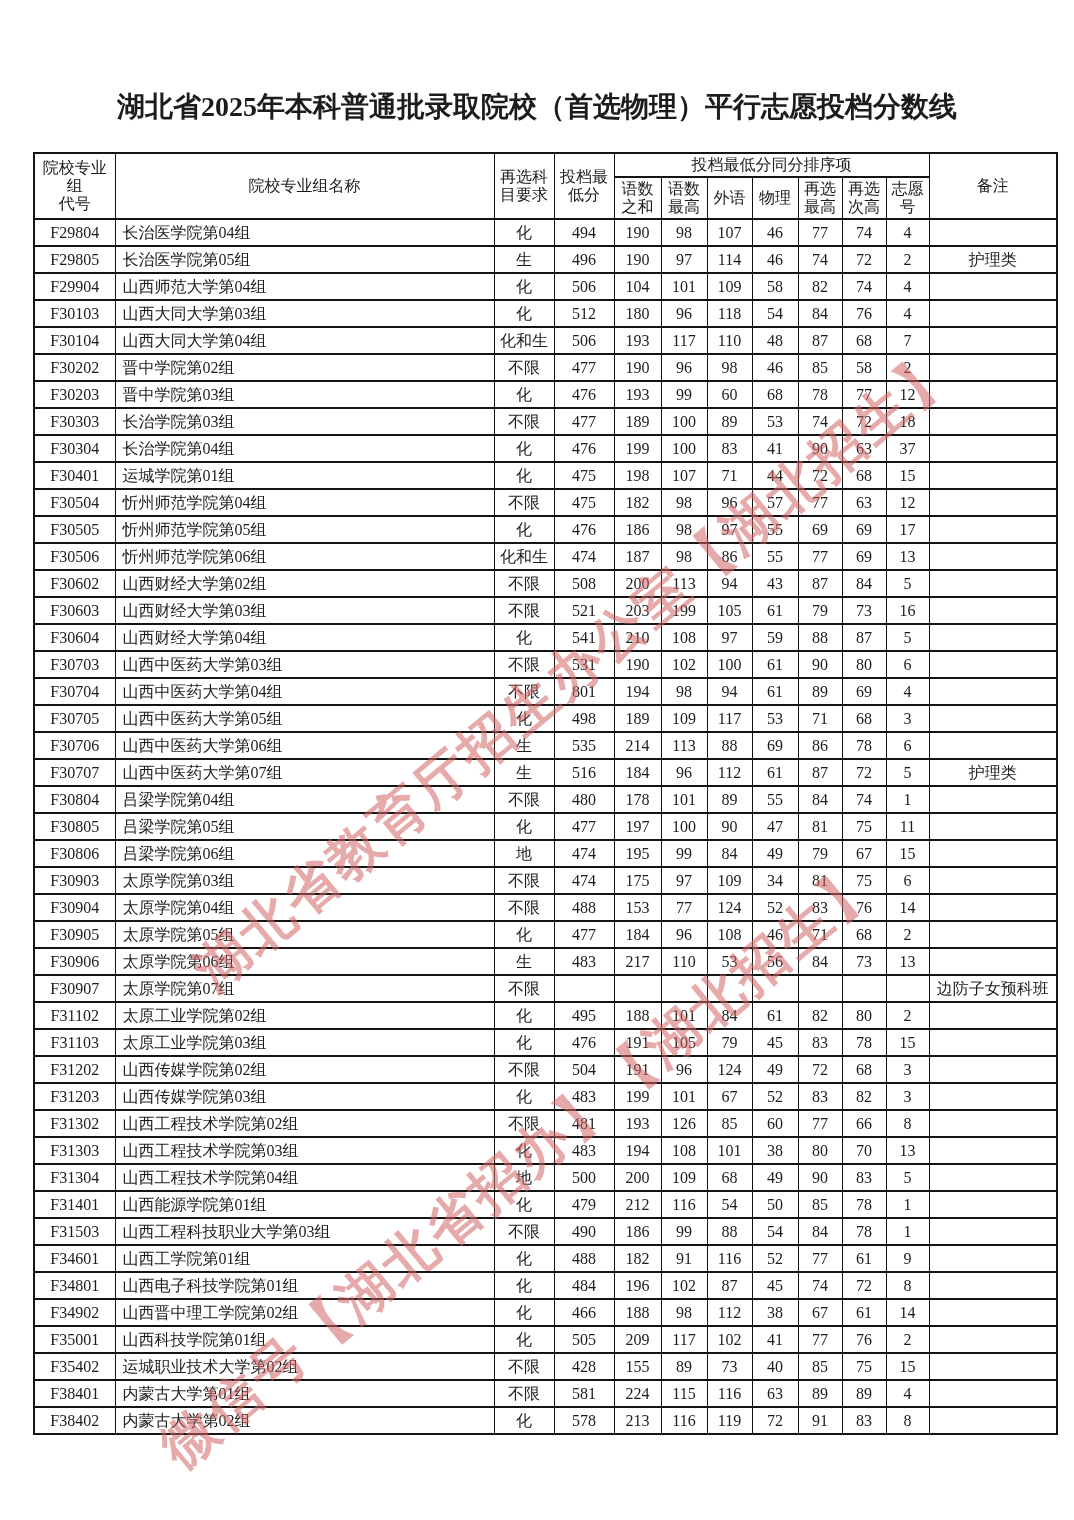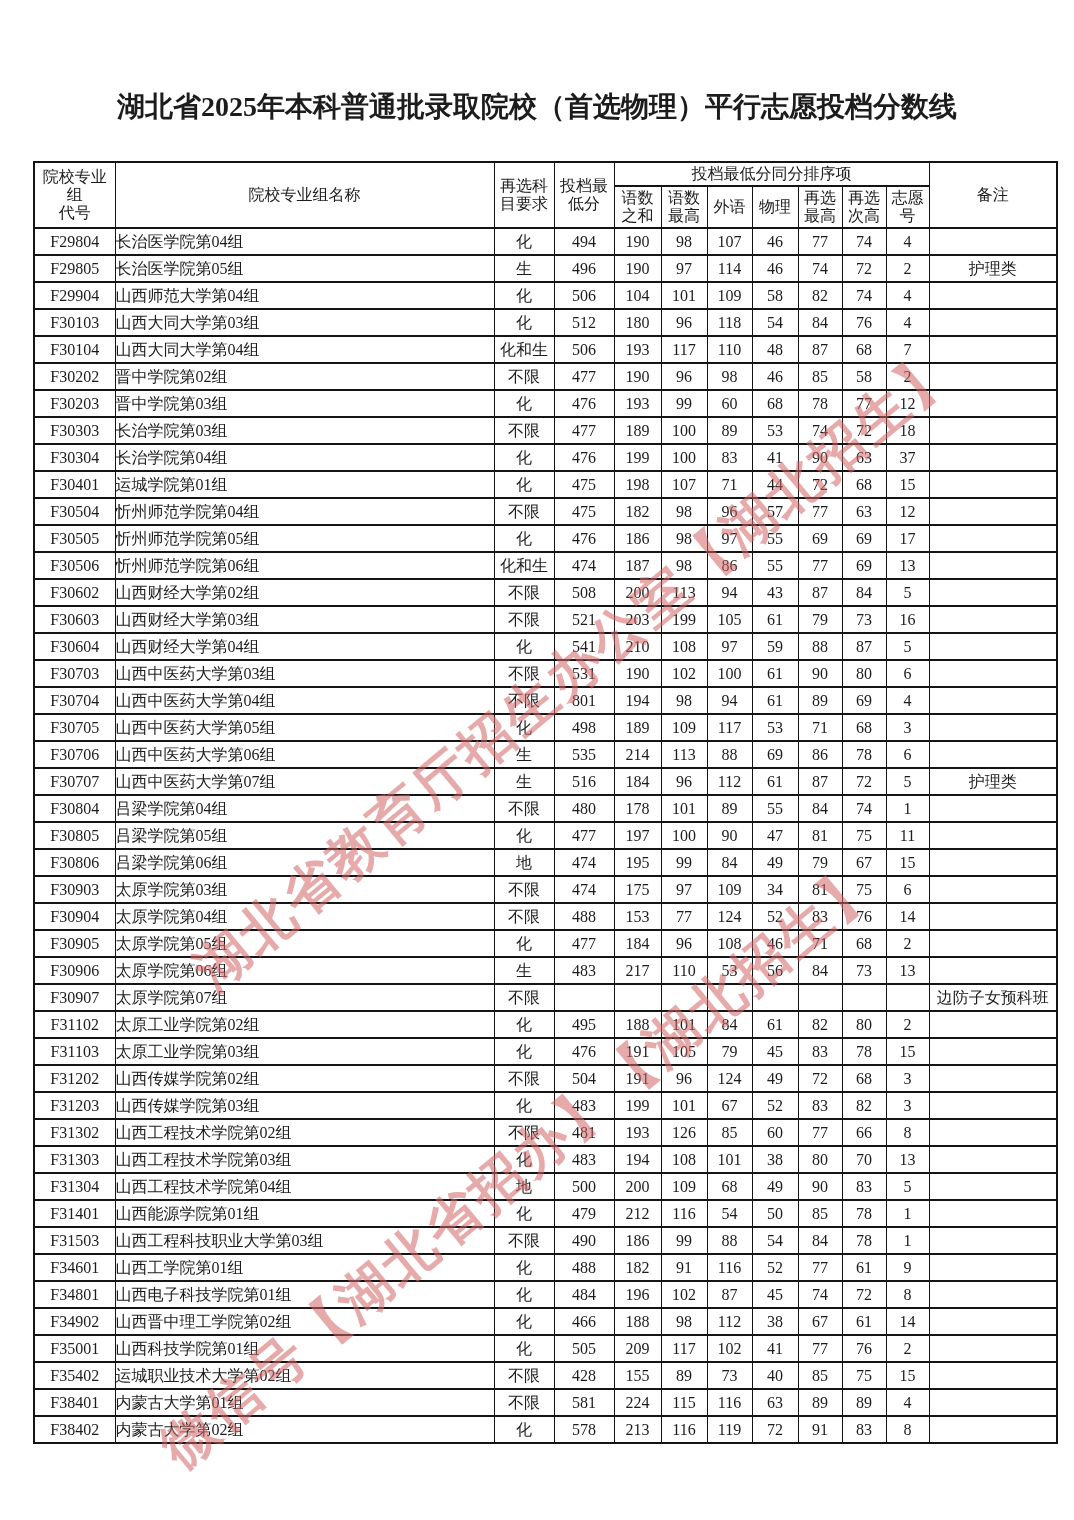--- a/index.html
+++ b/index.html
@@ -12,21 +12,21 @@
     color:#1c1c1c;
   }
   .title{
     position:absolute;top:88px;left:0;width:100%;
     text-align:center;
     font-size:28px;font-weight:bold;
     margin:0;letter-spacing:0px;
     z-index:2;
   }
   table.score-table{
-    position:absolute;left:33px;top:161px;
+    position:absolute;left:33px;top:152px;
     width:1023px;
     border-collapse:collapse;table-layout:fixed;
     z-index:2;
     border:2.5px solid #141414;
   }
   .score-table th,.score-table td{
     border-left:1.5px solid #141414;
     border-right:1.5px solid #141414;
     border-top:2.5px solid #141414;
     border-bottom:2.5px solid #141414;
@@ -35,21 +35,21 @@
     padding:0;
     font-size:16px;line-height:1.12;
     white-space:pre-line;
     overflow:hidden;
   }
   .score-table thead th{font-size:16px;}
   .score-table .tier1{height:22px;}
   .score-table .tall{height:62px;}
   .score-table .sub{height:40px;}
   .score-table tbody td{height:25px;}
-  .score-table td.tl{text-align:left;}
+  .score-table td.tl{text-align:left;padding-left:7px;}
   .wm{
     position:absolute;z-index:5;
     pointer-events:none;
     white-space:nowrap;
     font-weight:bold;
     font-size:54px;letter-spacing:3px;
     color:rgba(210,100,100,0.55);
     transform-origin:0 0;
     line-height:1;
   }

